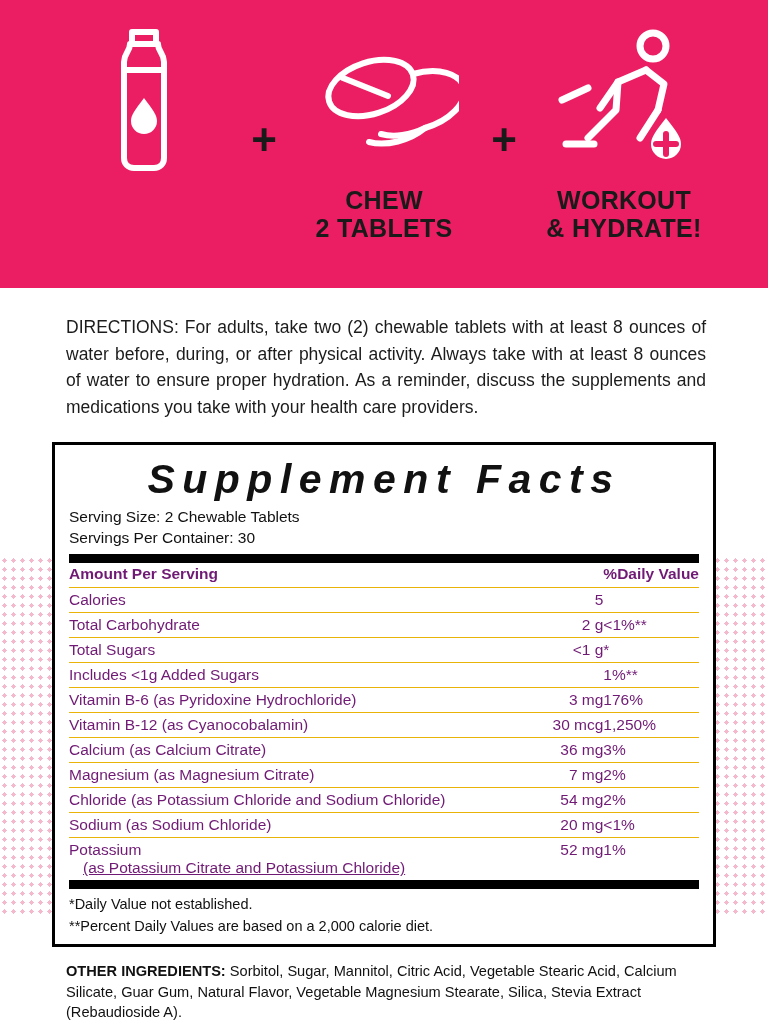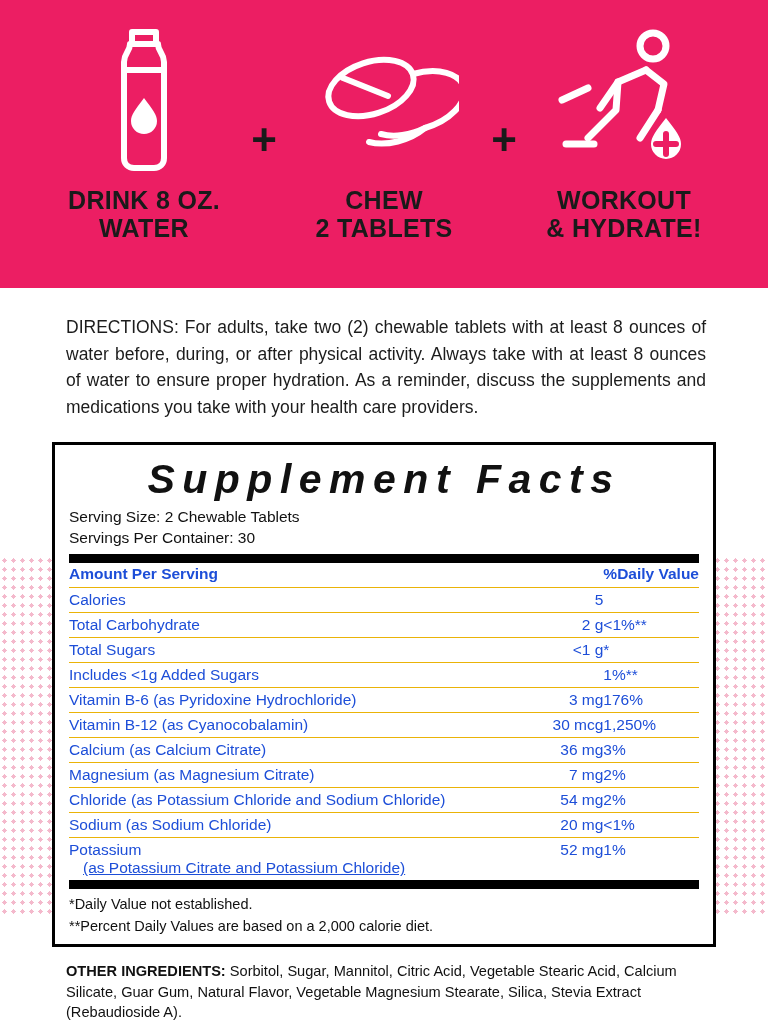--- a/index.html
+++ b/index.html
@@ -113,21 +113,21 @@
     color: #111;
   }
   .rule-thick {
     border-top: 9px solid #000;
     margin: 6px 0 0 0;
   }
   table.sf {
     width: 100%;
     border-collapse: collapse;
     font-size: 15.5px;
-    color: #1d4ed8;
+    color: #701a75;
   }
   table.sf td {
     padding: 3px 0 3px 0;
     vertical-align: top;
   }
   table.sf tr.hdr td {
     font-weight: bold;
     padding-bottom: 4px;
     padding-top: 2px;
   }
@@ -181,22 +181,20 @@
       <div class="step-art">
         <svg width="96" height="150" viewBox="0 0 96 150" aria-hidden="true">
           <g fill="none" stroke="#ffffff" stroke-width="6" stroke-linejoin="round" stroke-linecap="round">
             <path d="M36 6 h24 v12 h-24 z"></path>
             <path d="M34 18 h28 c0 8 6 9 6 18 v96 c0 6 -4 10 -10 10 h-20 c-6 0 -10 -4 -10 -10 v-96 c0 -9 6 -10 6 -18 z"></path>
             <path d="M28 44 h40"></path>
           </g>
           <path d="M48 72 c9 12 13 17 13 23 a13 13 0 0 1 -26 0 c0 -6 4 -11 13 -23 z" fill="#ffffff"></path>
         </svg>
       </div>
-      <div class="step-label">DRINK 8 OZ.
-WATER</div>
     </div>
 
     <div class="plus">+</div>
 
     <div class="step">
       <div class="step-art">
         <svg width="150" height="150" viewBox="0 0 150 150" aria-hidden="true">
           <g fill="none" stroke="#ffffff" stroke-width="6" stroke-linejoin="round" stroke-linecap="round">
             <ellipse cx="62" cy="62" rx="44" ry="26" transform="rotate(-18 62 62)"></ellipse>
             <path d="M34 52 L79 70"></path>

